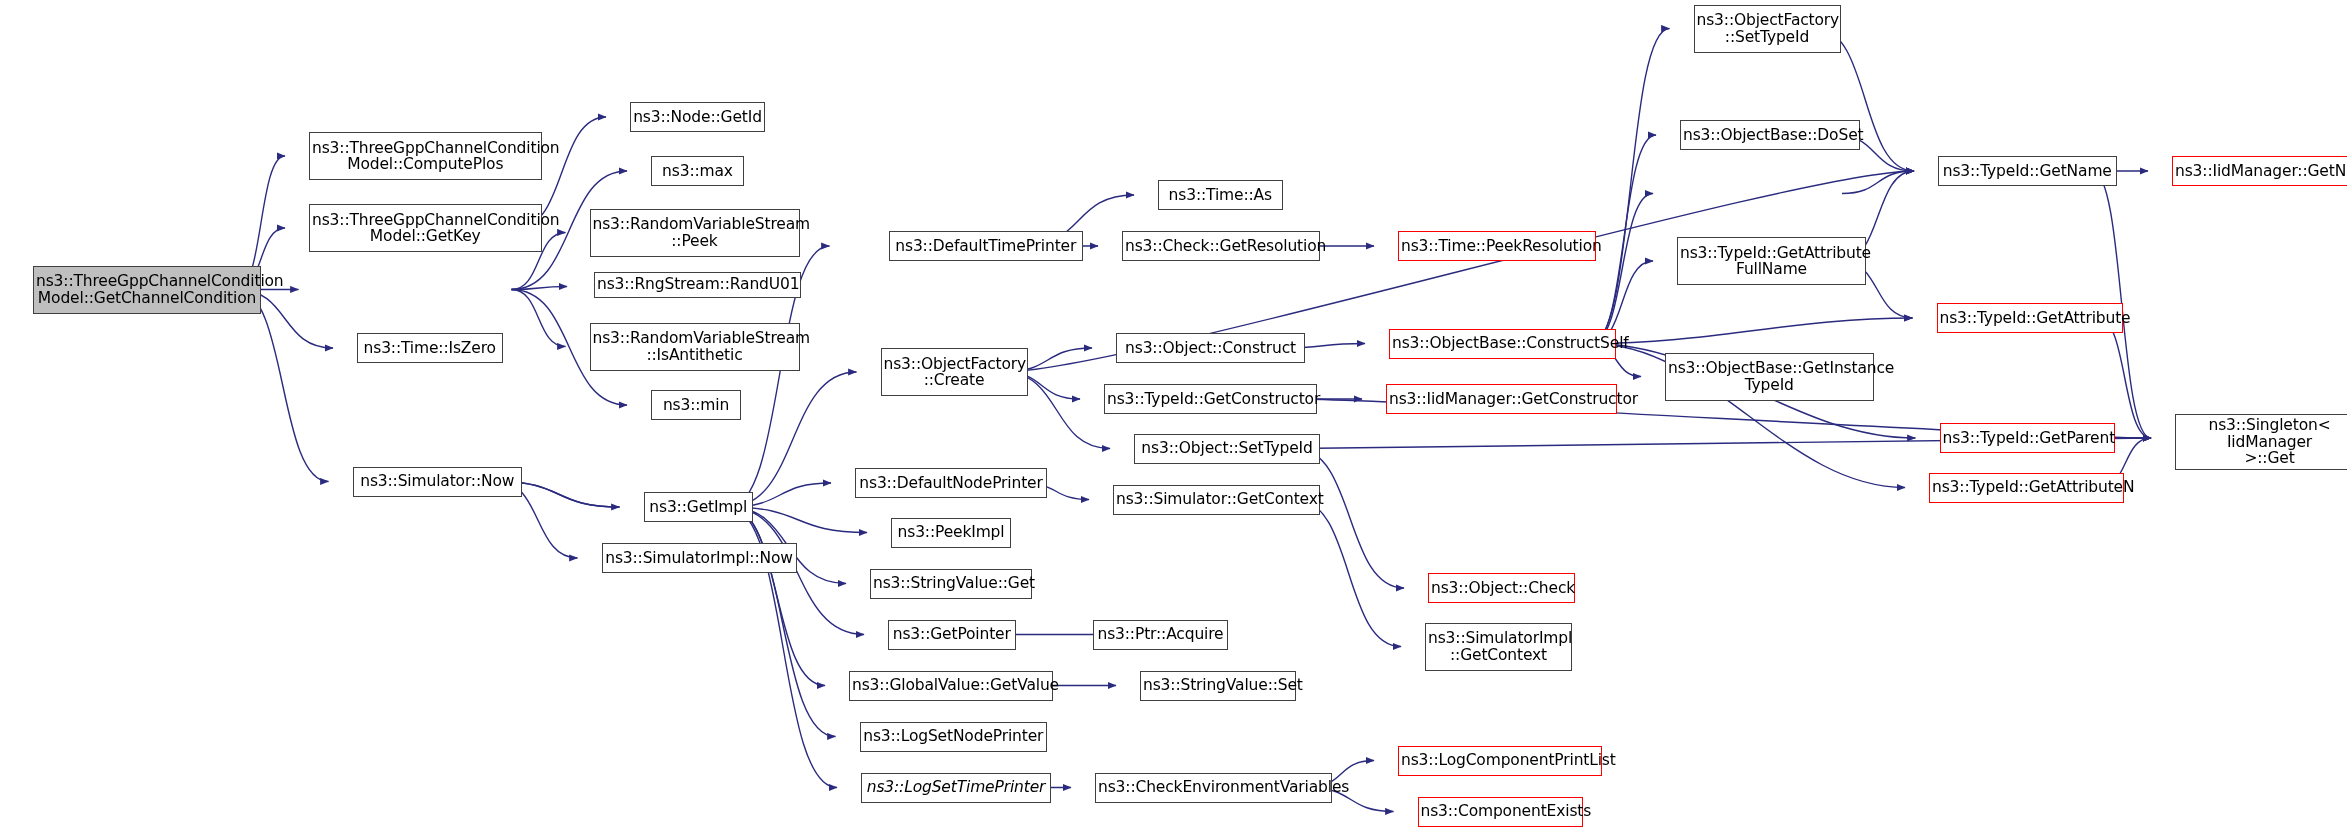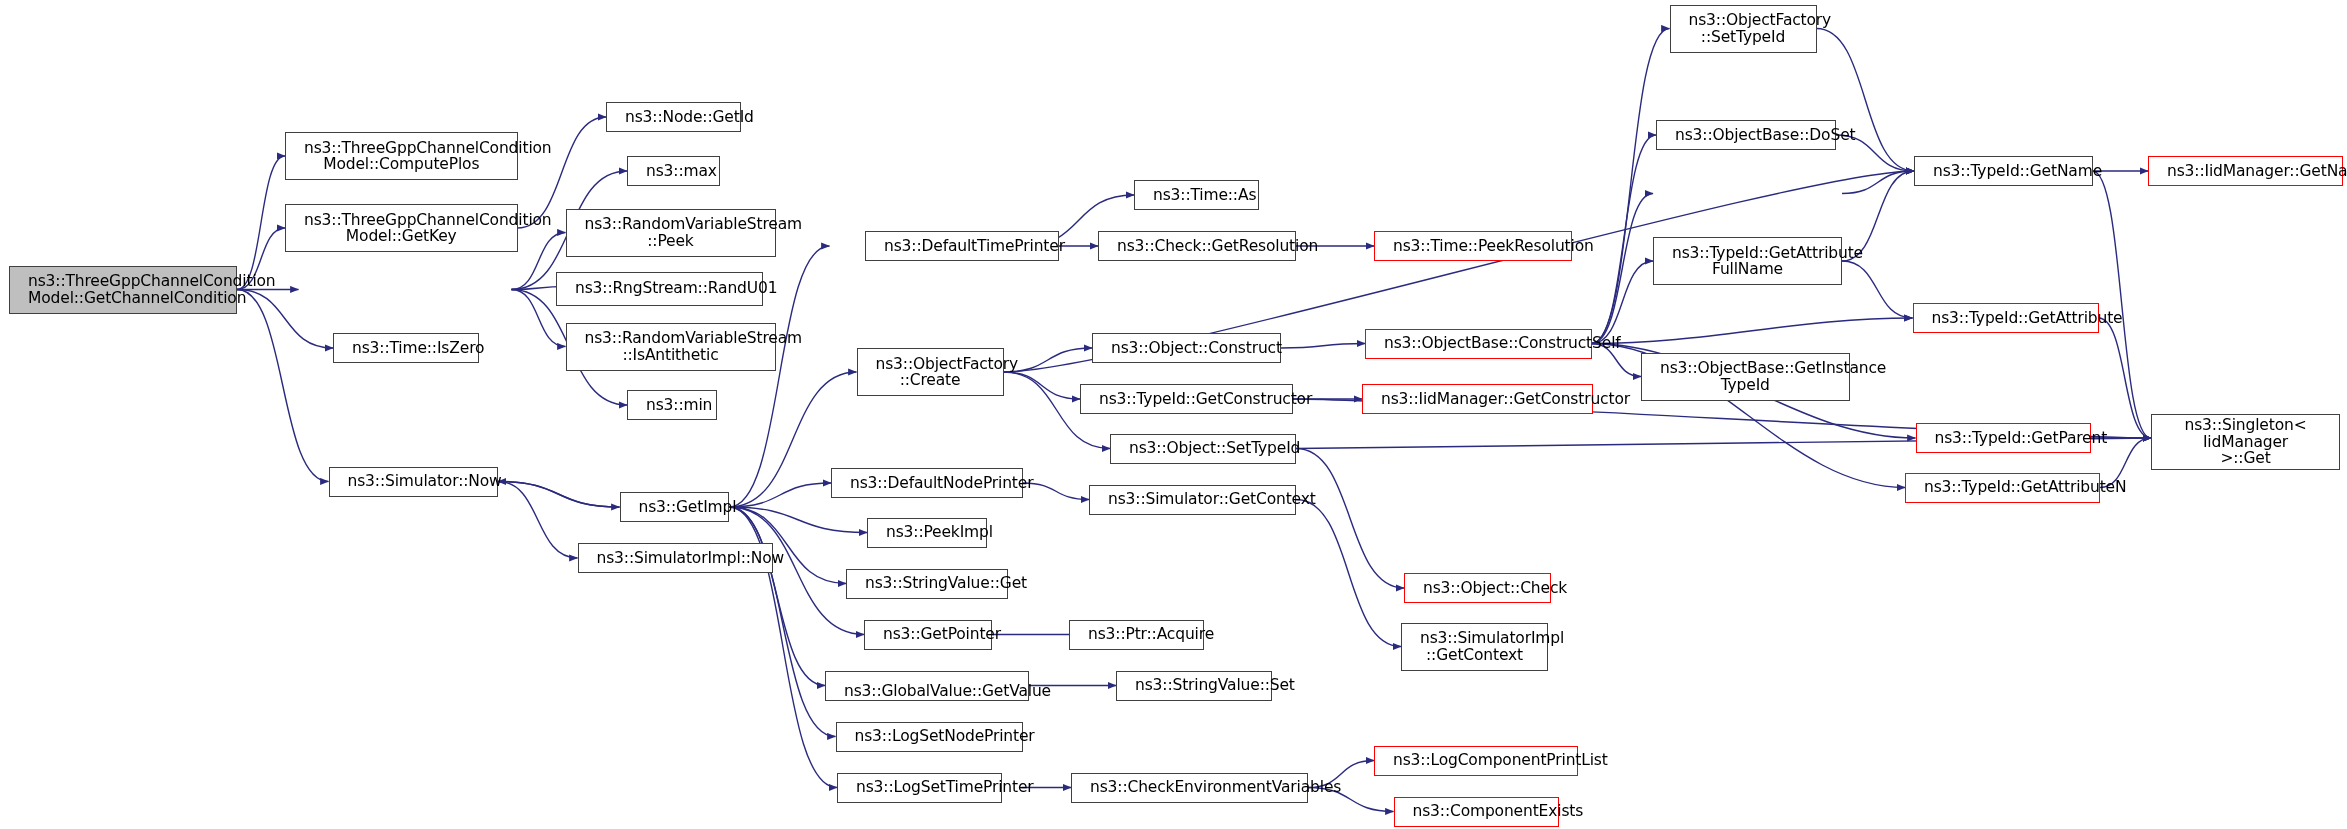--- a/index.html
+++ b/index.html
@@ -38,21 +38,22 @@
     align-items: center;
     justify-content: center;
     text-align: center;
     border: 1px solid #404040;
     background: #ffffff;
     color: #000000;
     font-size: 15.5px;
     line-height: 16.5px;
     letter-spacing: -0.15px;
     white-space: pre-line;
-    padding: 0 18px;
+    padding: 0 2px;
+    margin-left: 24px;
   }
   .node.red {
     border: 1.6px solid #ff0000;
   }
   .node.current {
     background: #bfbfbf;
     border: 1.6px solid #404040;
   }
   .node .lbl {
     display: block;
@@ -137,37 +138,37 @@
 Model::GetChannelCondition</span></div>
       <div class="node" style="left: 285px; top: 132px; width: 232.5px; height: 48px;"><span class="lbl">ns3::ThreeGppChannelCondition
 Model::ComputePlos</span></div>
       <div class="node" style="left: 285px; top: 204px; width: 232.5px; height: 48px;"><span class="lbl">ns3::ThreeGppChannelCondition
 Model::GetKey</span></div>
       <div class="node" style="left: 333px; top: 333px; width: 145.5px; height: 30px;"><span class="lbl">ns3::Time::IsZero</span></div>
       <div class="node" style="left: 606px; top: 102px; width: 135px; height: 30px;"><span class="lbl">ns3::Node::GetId</span></div>
       <div class="node" style="left: 627px; top: 156px; width: 93px; height: 30px;"><span class="lbl">ns3::max</span></div>
       <div class="node" style="left: 565.5px; top: 208.5px; width: 210px; height: 48px;"><span class="lbl">ns3::RandomVariableStream
 ::Peek</span></div>
-      <div class="node" style="left: 556px; top: 271.5px; width: 207px; height: 34px;"><span class="lbl">ns3::RngStream::RandU01</span></div>
+      <div class="node" style="left: 570px; top: 271.5px; width: 207px; height: 26px;"><span class="lbl">ns3::RngStream::RandU01</span></div>
       <div class="node" style="left: 565.5px; top: 322.5px; width: 210px; height: 48px;"><span class="lbl">ns3::RandomVariableStream
 ::IsAntithetic</span></div>
       <div class="node" style="left: 627px; top: 390px; width: 90px; height: 30px;"><span class="lbl">ns3::min</span></div>
       <div class="node" style="left: 328.5px; top: 466.5px; width: 169.5px; height: 30px;"><span class="lbl">ns3::Simulator::Now</span></div>
       <div class="node" style="left: 619.5px; top: 492px; width: 109.5px; height: 30px;"><span class="lbl">ns3::GetImpl</span></div>
       <div class="node" style="left: 577.5px; top: 543px; width: 195px; height: 30px;"><span class="lbl">ns3::SimulatorImpl::Now</span></div>
       <div class="node" style="left: 865px; top: 231px; width: 193.5px; height: 30px;"><span class="lbl">ns3::DefaultTimePrinter</span></div>
       <div class="node" style="left: 856.5px; top: 348px; width: 147px; height: 48px;"><span class="lbl">ns3::ObjectFactory
 ::Create</span></div>
       <div class="node" style="left: 831px; top: 468px; width: 192px; height: 30px;"><span class="lbl">ns3::DefaultNodePrinter</span></div>
       <div class="node" style="left: 867px; top: 517.5px; width: 120px; height: 30px;"><span class="lbl">ns3::PeekImpl</span></div>
       <div class="node" style="left: 846px; top: 568.5px; width: 162px; height: 30px;"><span class="lbl">ns3::StringValue::Get</span></div>
       <div class="node" style="left: 864px; top: 619.5px; width: 127.5px; height: 30px;"><span class="lbl">ns3::GetPointer</span></div>
-      <div class="node" style="left: 825px; top: 670.5px; width: 204px; height: 30px; align-items: flex-end;"><span class="lbl">ns3::GlobalValue::GetValue</span></div>
+      <div class="node" style="left: 825px; top: 670.5px; width: 204px; height: 30px;"><span class="lbl">ns3::GlobalValue::GetValue</span></div>
       <div class="node" style="left: 835.5px; top: 721.5px; width: 187.5px; height: 30px;"><span class="lbl">ns3::LogSetNodePrinter</span></div>
-      <div class="node" style="left: 837px; top: 772.5px; width: 165px; height: 30px;"><span class="lbl">ns3::LogSetTimePrinter</span></div>
+      <div class="node" style="left: 837px; top: 772.5px; width: 190px; height: 30px; font-style: italic;"><span class="lbl">ns3::LogSetTimePrinter</span></div>
       <div class="node" style="left: 1134px; top: 180px; width: 124.5px; height: 30px;"><span class="lbl">ns3::Time::As</span></div>
       <div class="node" style="left: 1098px; top: 231px; width: 198px; height: 30px;"><span class="lbl">ns3::Check::GetResolution</span></div>
       <div class="node red" style="left: 1374px; top: 231px; width: 198px; height: 30px;"><span class="lbl">ns3::Time::PeekResolution</span></div>
       <div class="node" style="left: 1092px; top: 333px; width: 189px; height: 30px;"><span class="lbl">ns3::Object::Construct</span></div>
       <div class="node" style="left: 1080px; top: 384px; width: 213px; height: 30px;"><span class="lbl">ns3::TypeId::GetConstructor</span></div>
       <div class="node" style="left: 1110px; top: 433.5px; width: 186px; height: 30px;"><span class="lbl">ns3::Object::SetTypeId</span></div>
       <div class="node" style="left: 1089px; top: 484.5px; width: 207px; height: 30px;"><span class="lbl">ns3::Simulator::GetContext</span></div>
       <div class="node red" style="left: 1404px; top: 573px; width: 147px; height: 30px;"><span class="lbl">ns3::Object::Check</span></div>
       <div class="node" style="left: 1401px; top: 622.5px; width: 147px; height: 48px;"><span class="lbl">ns3::SimulatorImpl
 ::GetContext</span></div>

